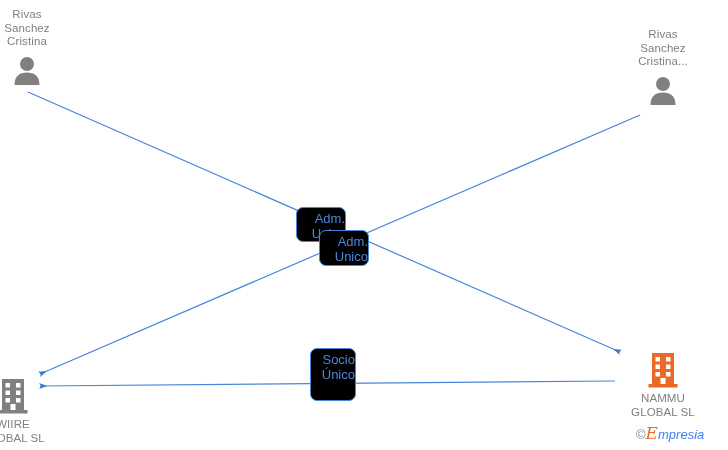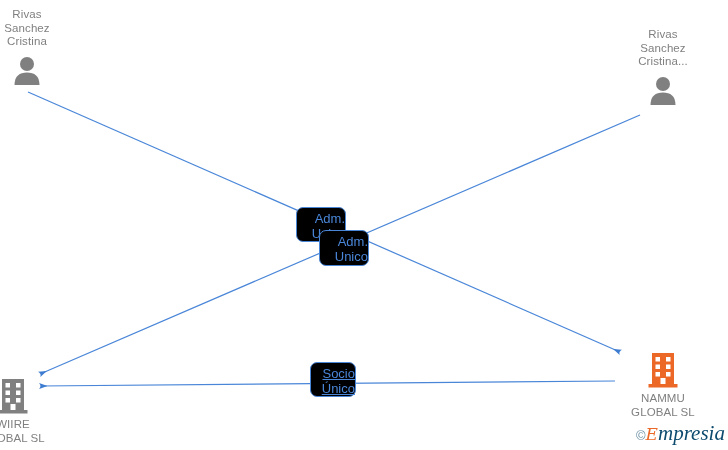--- a/index.html
+++ b/index.html
@@ -82,24 +82,23 @@
     height: 35px;
   }
   #rel-adm-2 {
     left: 319px;
     top: 230px;
     width: 50px;
     height: 36px;
   }
   #rel-socio {
     left: 310px;
-    top: 362px;
+    top: 348px;
     width: 46px;
-    height: 35px;
-    text-decoration: underline;
+    height: 53px;
   }
   
   #watermark {
     position: absolute;
     left: 636px;
     top: 424px;
     font-size: 15px;
     line-height: 18px;
     white-space: nowrap;
   }
@@ -107,24 +106,24 @@
     color: #6b8fa3;
     font-size: 13px;
   }
   #watermark .wm-e {
     color: #ec6826;
     font-family: "DejaVu Serif", serif;
     font-style: italic;
     font-size: 17px;
   }
   #watermark .wm-rest {
-    color: #0c4a6e;
-    font-family: Liberation Serif, serif;
+    color: #3b82f6;
+    font-family: Liberation Sans, sans-serif;
     font-style: italic;
-    font-size: 21px;
+    font-size: 13px;
   }
 </style>
 </head>
 <body>
 
 <div id="canvas">
 
   <svg id="edges" viewBox="0 0 728 450" width="728" height="450" xmlns="http://www.w3.org/2000/svg">
     <defs>
       <marker id="arrow-blue" markerWidth="9" markerHeight="9" refX="7.5" refY="3.1" orient="auto" markerUnits="userSpaceOnUse">

